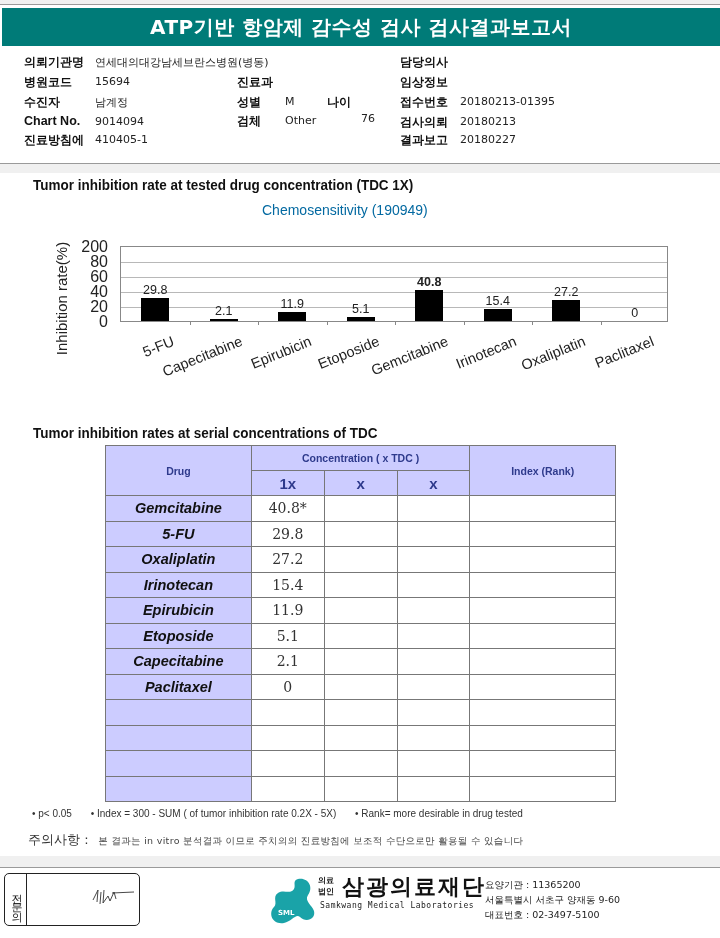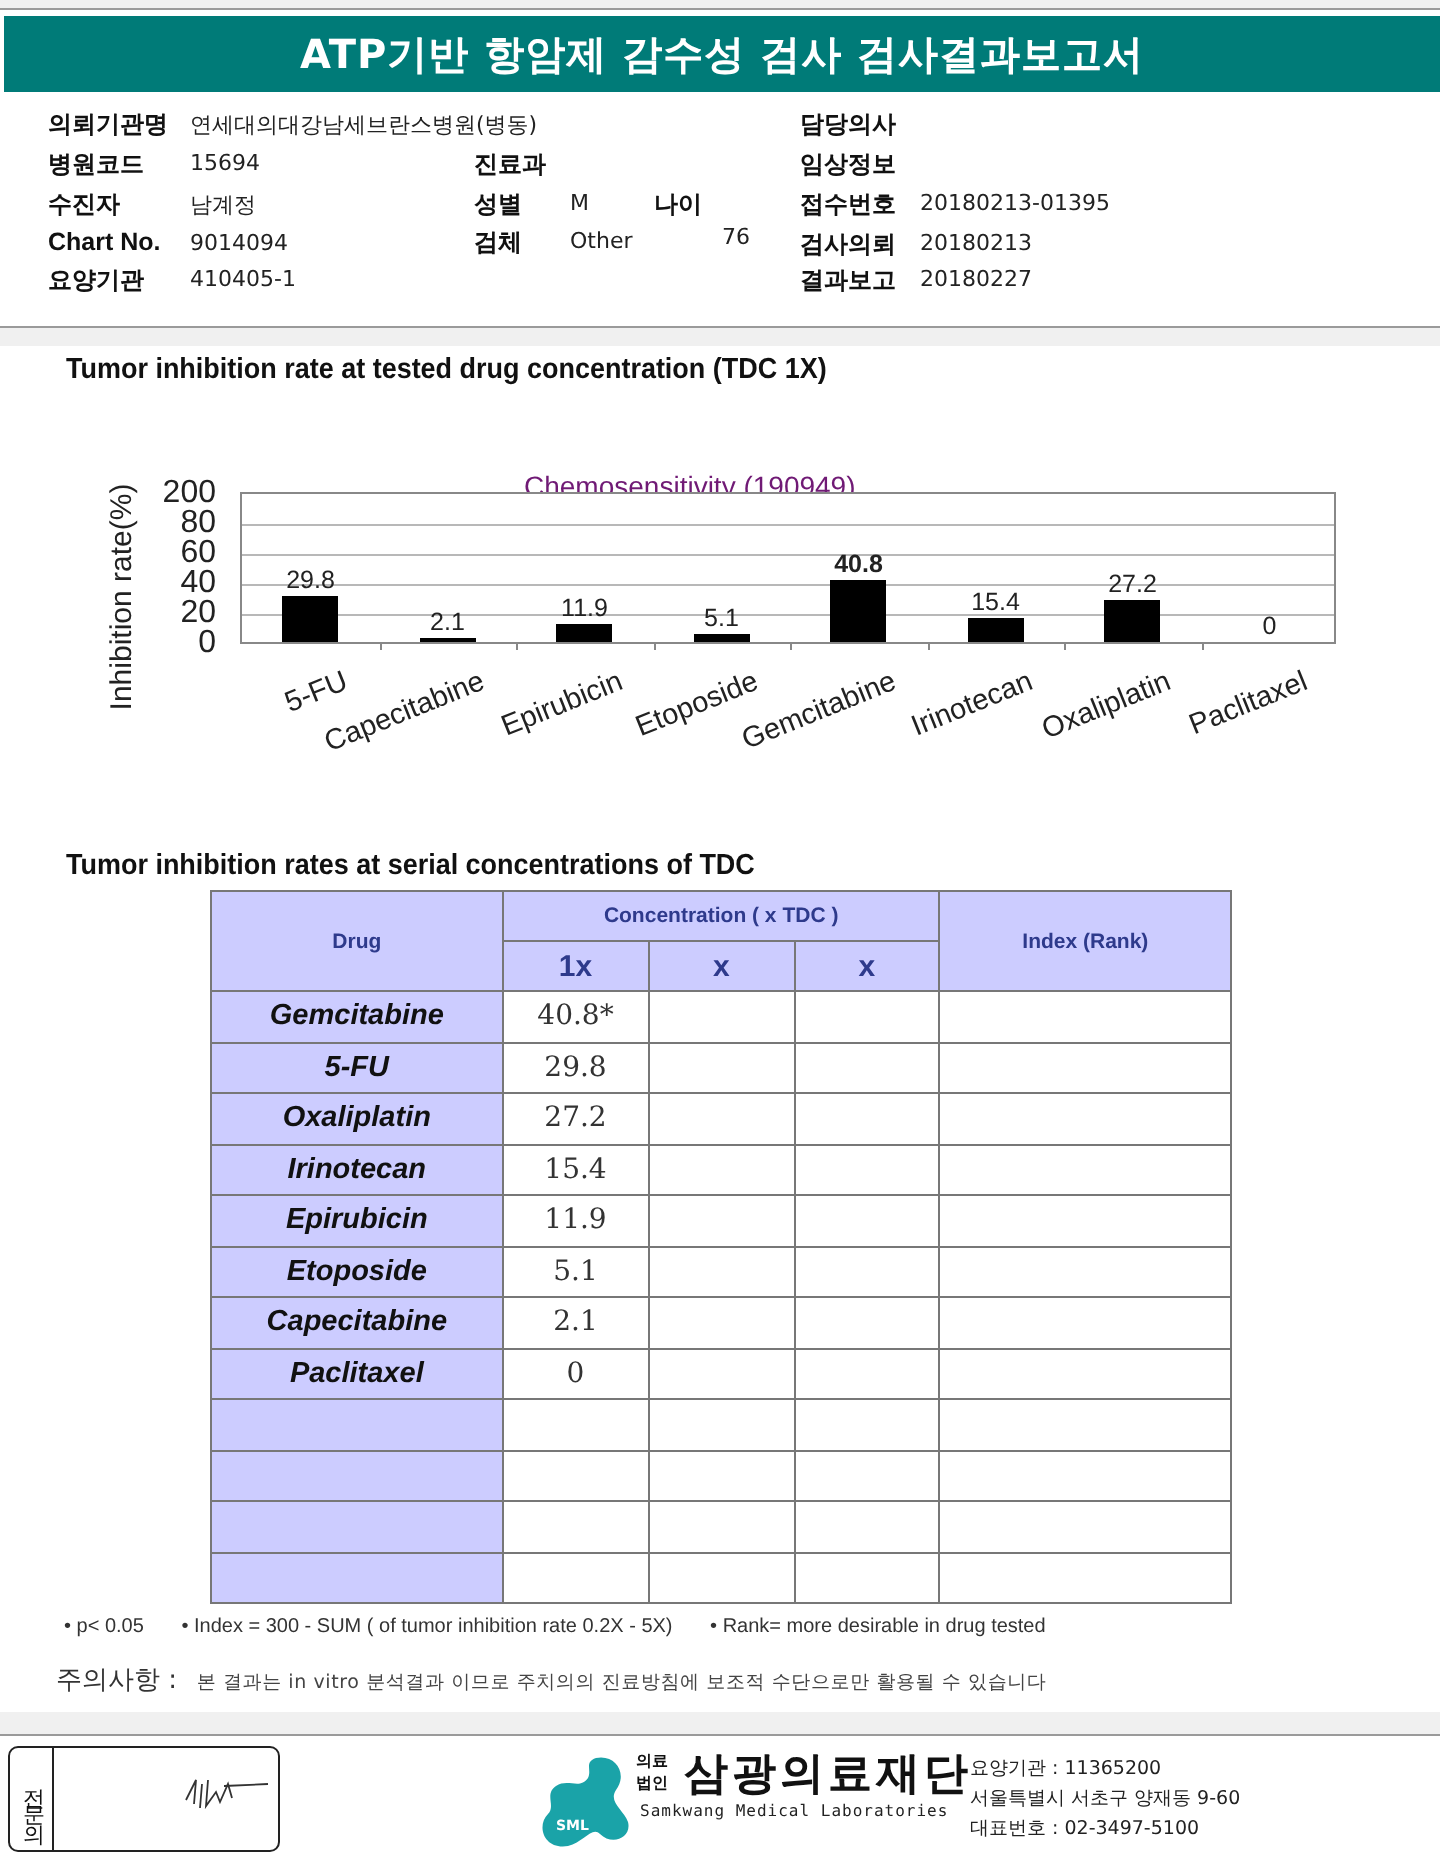--- a/index.html
+++ b/index.html
@@ -11,21 +11,21 @@
     display: flex; align-items: center; justify-content: center; font-size: 20px; font-weight: bold; letter-spacing: 0.5px; }
 
   .info { position: absolute; left: 0; top: 52px; width: 720px; height: 100px; font-size: 11.5px; }
   .info .lbl { position: absolute; font-weight: bold; font-size: 12px; color: #111; }
   .info .val { position: absolute; font-size: 11px; color: #222; }
 
   .sep-band { position: absolute; left: 0; top: 163px; width: 720px; height: 10px; background: #f0f0f0; border-top: 1px solid #9a9a9a; }
 
   .section-title { position: absolute; font-family: "Liberation Sans", sans-serif; font-weight: bold; font-size: 14.5px; color: #111; transform: scaleX(0.93); transform-origin: left; }
 
-  .chart-title { position: absolute; left: 262px; top: 235px; font-family: "Liberation Sans", sans-serif; font-size: 14px; color: #701a75; }
+  .chart-title { position: absolute; left: 262px; top: 202px; font-family: "Liberation Sans", sans-serif; font-size: 14px; color: #0369a1; }
   .y-label { position: absolute; left: 16px; top: 290px; transform: rotate(-90deg); transform-origin: center; font-family: "Liberation Sans", sans-serif; font-size: 15px; color: #222; width: 120px; text-align: center; margin-left: -15px; }
   .ytick { position: absolute; font-family: "Liberation Sans", sans-serif; font-size: 16px; color: #222; width: 30px; text-align: right; }
   .plot { position: absolute; left: 120px; top: 246px; width: 548px; height: 76px; border: 1px solid #888; background: #fff; }
   .grid { position: absolute; left: 0; width: 100%; height: 1px; background: #b8b8b8; }
   .bar { position: absolute; bottom: 0; width: 28px; background: #000; }
   .bar-val { position: absolute; font-family: "Liberation Sans", sans-serif; font-size: 12.5px; color: #222; width: 50px; text-align: center; }
   .xtick { position: absolute; bottom: -4px; width: 1px; height: 4px; background: #888; }
   .xlabel { position: absolute; font-family: "Liberation Sans", sans-serif; font-size: 14.5px; color: #222; transform: rotate(-22deg); transform-origin: right top; white-space: nowrap; text-align: right; }
 
   table.tdc { position: absolute; left: 105px; top: 445px; width: 511px; border-collapse: collapse; font-family: "Liberation Sans", sans-serif; }
@@ -79,21 +79,21 @@
   <span class="lbl" style="left:237px;top:42px;">성별</span>
   <span class="val" style="left:285px;top:43px;">M</span>
   <span class="lbl" style="left:327px;top:42px;">나이</span>
   <span class="val" style="left:361px;top:60px;">76</span>
 
   <span class="lbl" style="left:24px;top:62px;font-family:'Liberation Sans',sans-serif;font-size:12.5px;">Chart No.</span>
   <span class="val" style="left:95px;top:63px;">9014094</span>
   <span class="lbl" style="left:237px;top:61px;">검체</span>
   <span class="val" style="left:285px;top:62px;">Other</span>
 
-  <span class="lbl" style="left:24px;top:80px;">요양기관</span>
+  <span class="lbl" style="left:24px;top:80px;">진료방침에</span>
   <span class="val" style="left:95px;top:81px;">410405-1</span>
 
   <span class="lbl" style="left:400px;top:2px;">담당의사</span>
   <span class="lbl" style="left:400px;top:22px;">임상정보</span>
   <span class="lbl" style="left:400px;top:42px;">접수번호</span>
   <span class="val" style="left:460px;top:43px;">20180213-01395</span>
   <span class="lbl" style="left:400px;top:62px;">검사의뢰</span>
   <span class="val" style="left:460px;top:63px;">20180213</span>
   <span class="lbl" style="left:400px;top:80px;">결과보고</span>
   <span class="val" style="left:460px;top:81px;">20180227</span>

